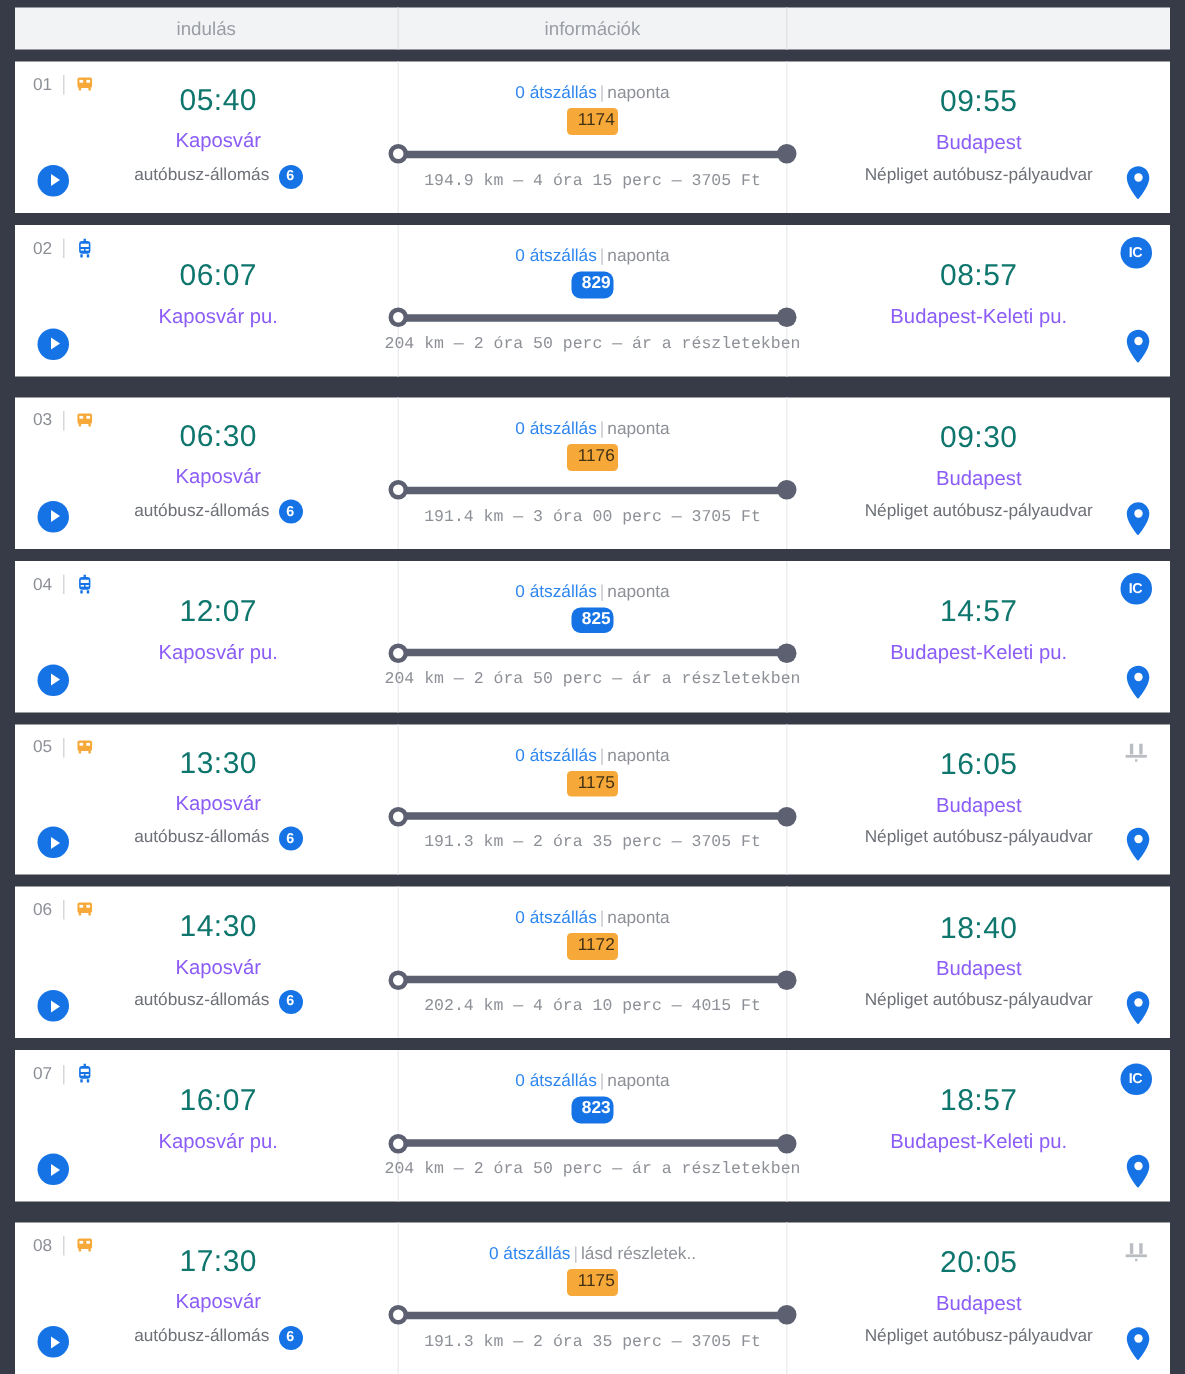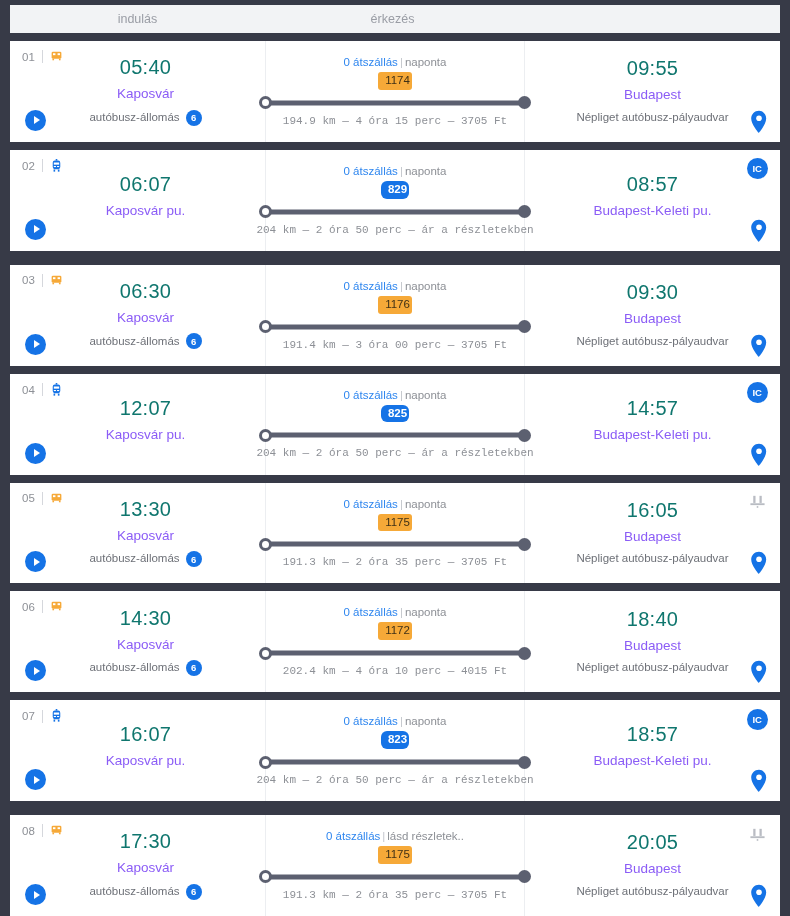--- a/index.html
+++ b/index.html
@@ -242,21 +242,21 @@
 
   .icon-svg { display: block; }
 </style>
 </head>
 <body>
 
 <div class="page">
 
   <div class="header-card">
     <div class="header-cell col-dep">indulás</div>
-    <div class="header-cell col-arr">érkezés</div>
+    <div class="header-cell col-info">információk</div>
   </div>
 
   <div class="results" id="results">
       <div class="result-card">
         <div class="cell dep">
           <div class="row-index">
             <span>01</span>
             <span class="divider"></span>
             <span>
               <svg class="icon-svg" width="13" height="13" viewBox="0 0 24 24" aria-hidden="true">

